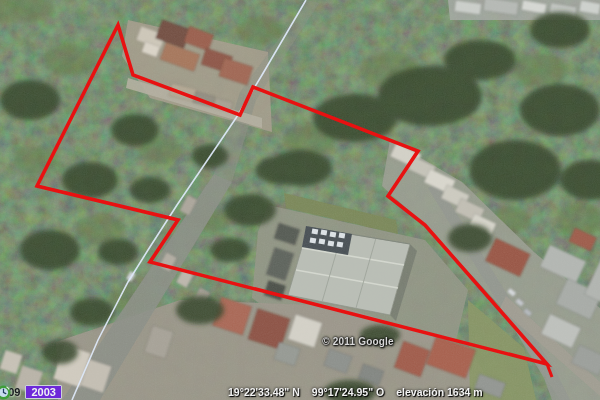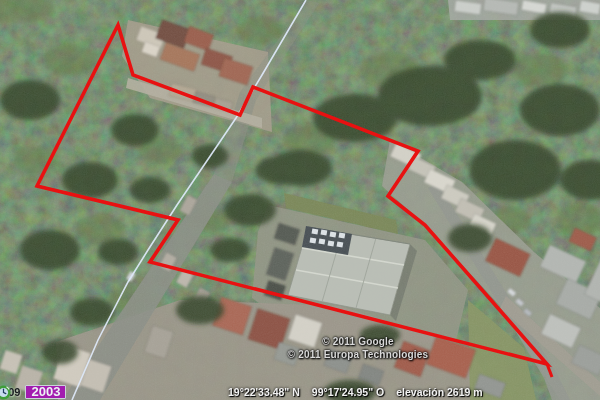--- a/index.html
+++ b/index.html
@@ -27,22 +27,22 @@
   
   .timeline{
     position:absolute;left:-4px;top:385px;display:flex;align-items:center;gap:5px;
     font-size:11px;font-weight:700;
   }
   .timeline .yr{
     color:#16191d;
     text-shadow:0 0 2px rgba(235,240,245,.65),1px 1px 1px rgba(235,240,245,.35);
   }
   .timeline .chip{
-    background:#a21caf;border:1px solid #ccd2da;border-radius:1px;
-    color:#eef2f6;font-size:13px;font-weight:700;padding:1px 5px 1px 5px;
+    background:#6d28d9;border:1px solid #ccd2da;border-radius:1px;
+    color:#eef2f6;font-size:11px;font-weight:700;padding:1px 5px 1px 5px;
     line-height:10px;
   }
   .clockicon{width:15px;height:15px;display:block;}
 </style>
 </head>
 <body>
 
 <div class="stage">
 
   <svg class="imagery" width="600" height="400" viewBox="0 0 600 400">
@@ -228,27 +228,26 @@
   </svg>
 
   <svg width="600" height="400" viewBox="0 0 600 400">
     <polyline fill="none" stroke="#dce7f7" stroke-width="1.6" opacity="0.95" points="306,0 262,75 236,118 177,205 148,250 128,282 98,340 72,400"></polyline>
     <polygon fill="none" stroke="#e81111" stroke-width="3.6" stroke-linejoin="miter" stroke-miterlimit="12" points="118,25 133,75 240,115 253,87 418,151 388,196 425,225 547,364 150,262 178,220 37,186"></polygon>
     <path d="M547,364 L552,377" stroke="#e81111" stroke-width="3" fill="none"></path>
   </svg>
 
   <div class="attribution">
     <div>© 2011 Google</div>
-    <div>© 2011 Europa Technologies</div>
   </div>
 
   <div class="statusline">
     <span>19°22'33.48" N</span>
     <span>99°17'24.95" O</span>
-    <span>elevación 2619 m</span>
+    <span>elevación 1634 m</span>
   </div>
 
   <div class="timeline">
     <span class="yr">2009</span>
     <svg class="clockicon" viewBox="0 0 15 15">
       <circle cx="7.5" cy="7.5" r="7" fill="#3f9e3a"></circle>
       <circle cx="7.5" cy="7.5" r="4.6" fill="#c6dcee"></circle>
       <path d="M7.5,7.5 L7.5,4.2" stroke="#1c3a5e" stroke-width="1.2" stroke-linecap="round"></path>
       <path d="M7.5,7.5 L9.8,8.6" stroke="#1c3a5e" stroke-width="1.2" stroke-linecap="round"></path>
       <path d="M13.2,4.5 A7,7 0 0 0 10.5,1.7" stroke="#e8f4e6" stroke-width="1.1" fill="none"></path>

